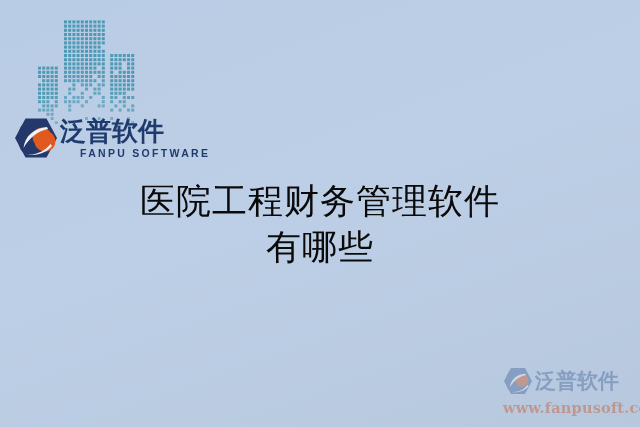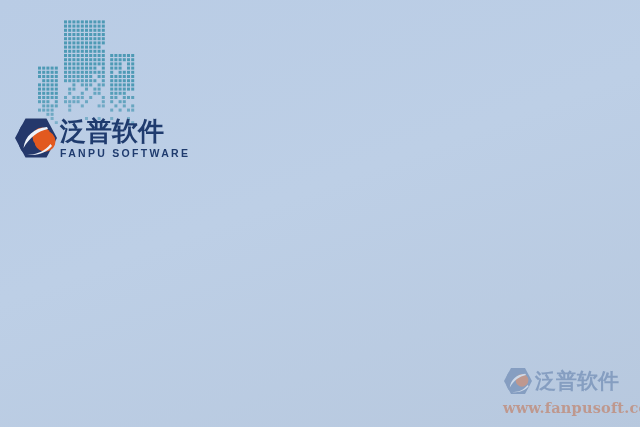--- a/index.html
+++ b/index.html
@@ -65,20 +65,21 @@
     white-space: nowrap;
   }
   .brand-en {
     margin-top: 4px;
     font-family: "Liberation Sans", sans-serif;
     font-size: 10.5px;
     font-weight: 700;
     color: #1f3b6e;
     letter-spacing: 2.3px;
     white-space: nowrap;
+    margin-left: 20px;
   }
 
   
   #headline {
     position: absolute;
     left: 0;
     top: 178px;
     width: 640px;
     text-align: center;
     color: #0a0a0a;
@@ -461,20 +462,24 @@
         <path d="M36.5 27 C30 35 21 38.5 12 37 C22 39.5 32 36 38 29 Z" fill="#eef3fa"></path>
         <path d="M9 7 C2.5 13 2 29 9.5 36 C5 27 5.5 16 9 7 Z" fill="#24386b"></path>
       </svg>
     </div>
     <div id="brand-words">
       <span class="brand-cn">泛普软件</span>
       <span class="brand-en">FANPU SOFTWARE</span>
     </div>
   </div>
 
+  <div id="headline">
+    <span class="hl-line">医院工程财务管理软件</span>
+    <span class="hl-line">有哪些</span>
+  </div>
 
   <div id="watermark">
     <div id="wm-row">
       <div id="wm-mark">
         <svg width="30" height="28" viewBox="0 0 44 42" aria-hidden="true">
           <path d="M11.5 1.5 L32.5 1.5 L43 21 L32.5 40.5 L11.5 40.5 L1 21 Z" fill="#5d7ba8"></path>
           <circle cx="28" cy="20" r="9.5" fill="#c4714d"></circle>
           <path d="M33 10 C20 11 11 19 9.5 31 C16 20 24 14 34 12 Z" fill="#dfe7f2"></path>
           <path d="M36.5 27 C30 35 21 38.5 12 37 C22 39.5 32 36 38 29 Z" fill="#dfe7f2"></path>
           <path d="M9 7 C2.5 13 2 29 9.5 36 C5 27 5.5 16 9 7 Z" fill="#5d7ba8"></path>

